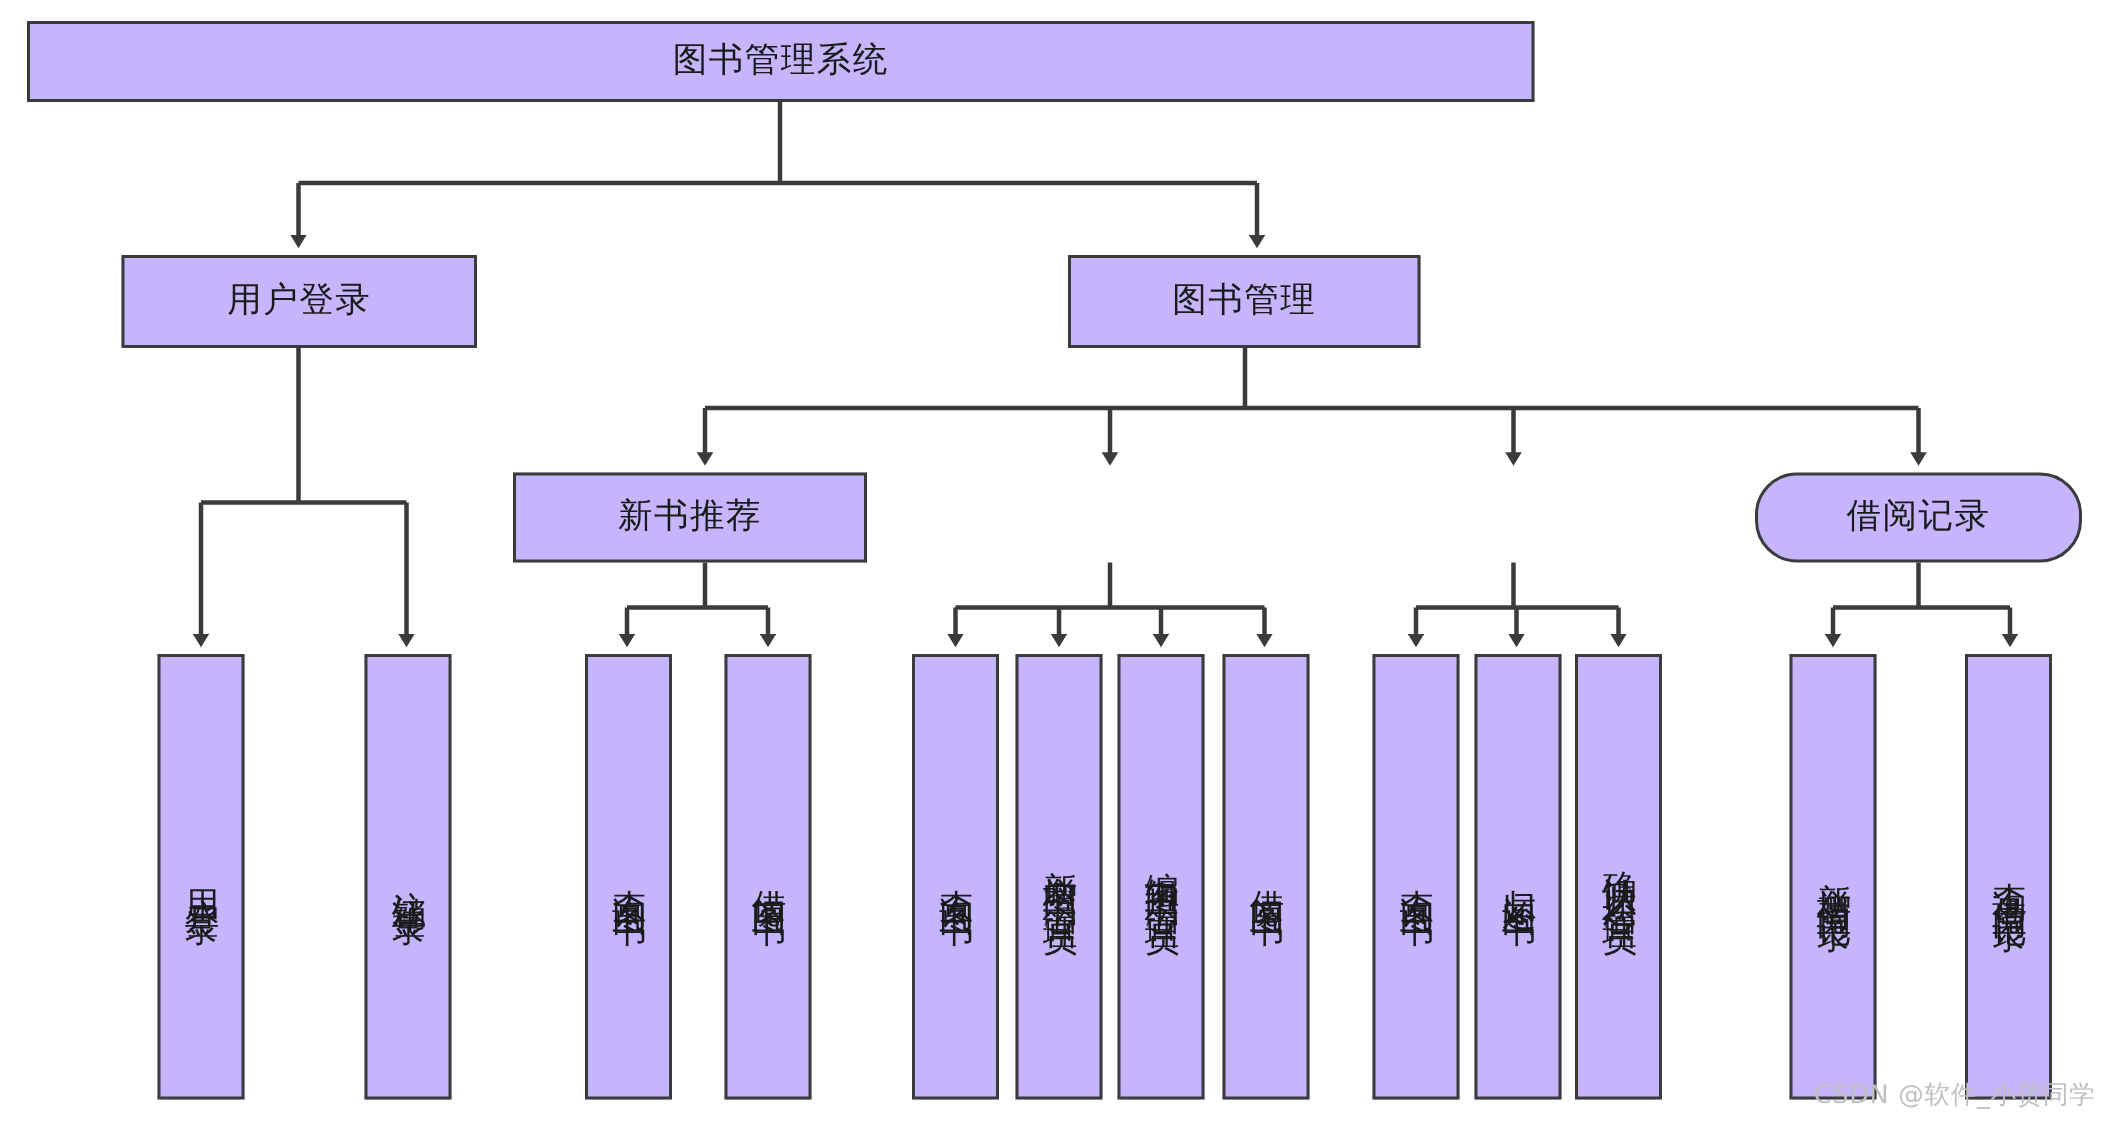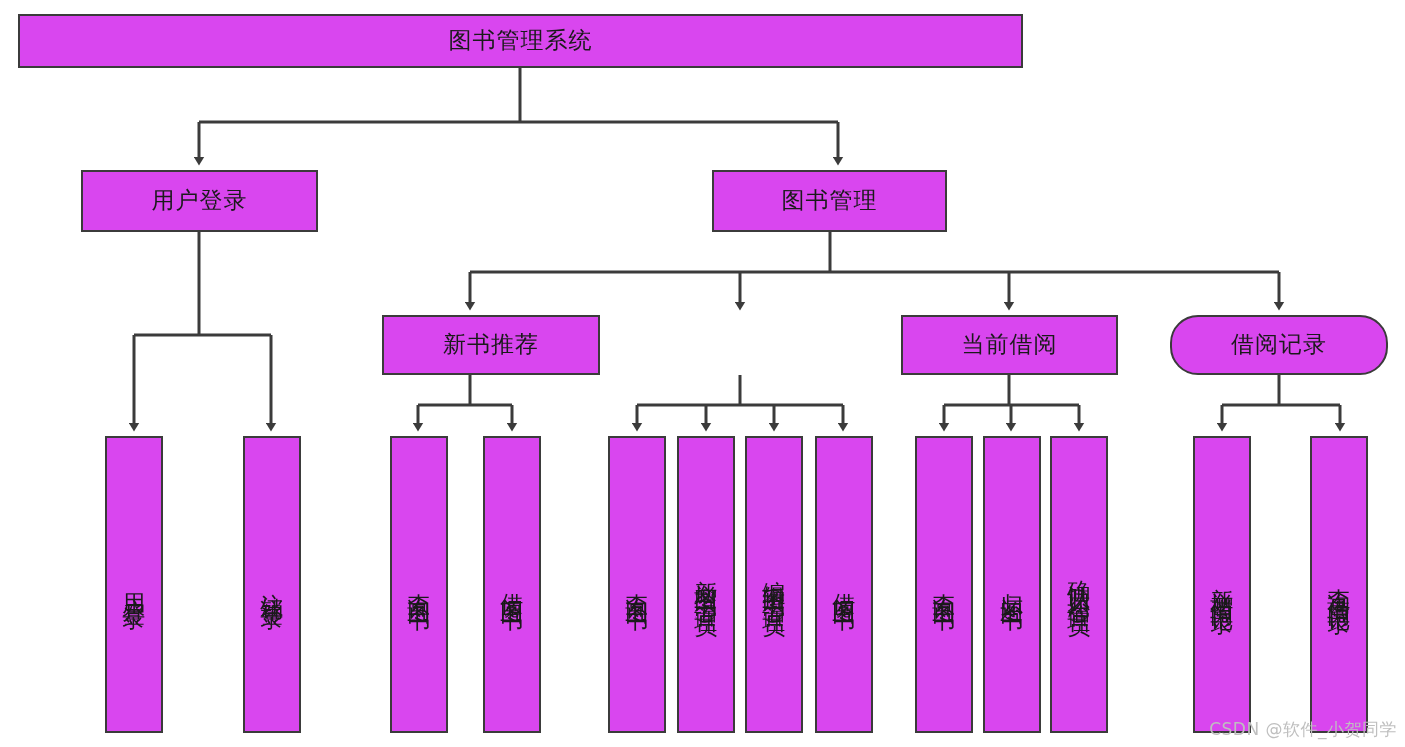--- a/index.html
+++ b/index.html
@@ -21,21 +21,21 @@
     position: absolute;
     left: 0;
     top: 0;
     width: 1405px;
     height: 747px;
   }
   .node {
     position: absolute;
     box-sizing: border-box;
     border: 2.5px solid #3b3b3b;
-    background: #d946ef;
+    background: #c4b5fd;
     display: flex;
     align-items: center;
     justify-content: center;
     color: #1a1a1a;
   }
   .node.horiz {
     font-size: 23px;
     letter-spacing: 1px;
     line-height: 1.1;
   }
@@ -124,25 +124,22 @@
     <span>图书管理系统</span>
   </div>
 
   <div class="node horiz" style="left:81px; top:170px; width:237px; height:62px;">
     <span>用户登录</span>
   </div>
   <div class="node horiz" style="left:712px; top:170px; width:235px; height:62px;justify-content:center;">
     <span>图书管理</span>
   </div>
 
-  <div class="node horiz" style="left:382px; top:315px; width:218px; height:60px;">
+  <div class="node horiz" style="left:342px; top:315px; width:236px; height:60px;">
     <span>新书推荐</span>
-  </div>
-  <div class="node horiz" style="left:901px; top:315px; width:217px; height:60px;">
-    <span>当前借阅</span>
   </div>
   <div class="node horiz" style="left:1170px; top:315px; width:218px; height:60px;border-radius:28px;">
     <span>借阅记录</span>
   </div>
 
   <div class="node vert" style="left:105px; top:436px; width:58px; height:297px;">
     <span class="vtext">用户登录</span>
   </div>
   <div class="node vert" style="left:243px; top:436px; width:58px; height:297px;">
     <span class="vtext">注销登录</span>

